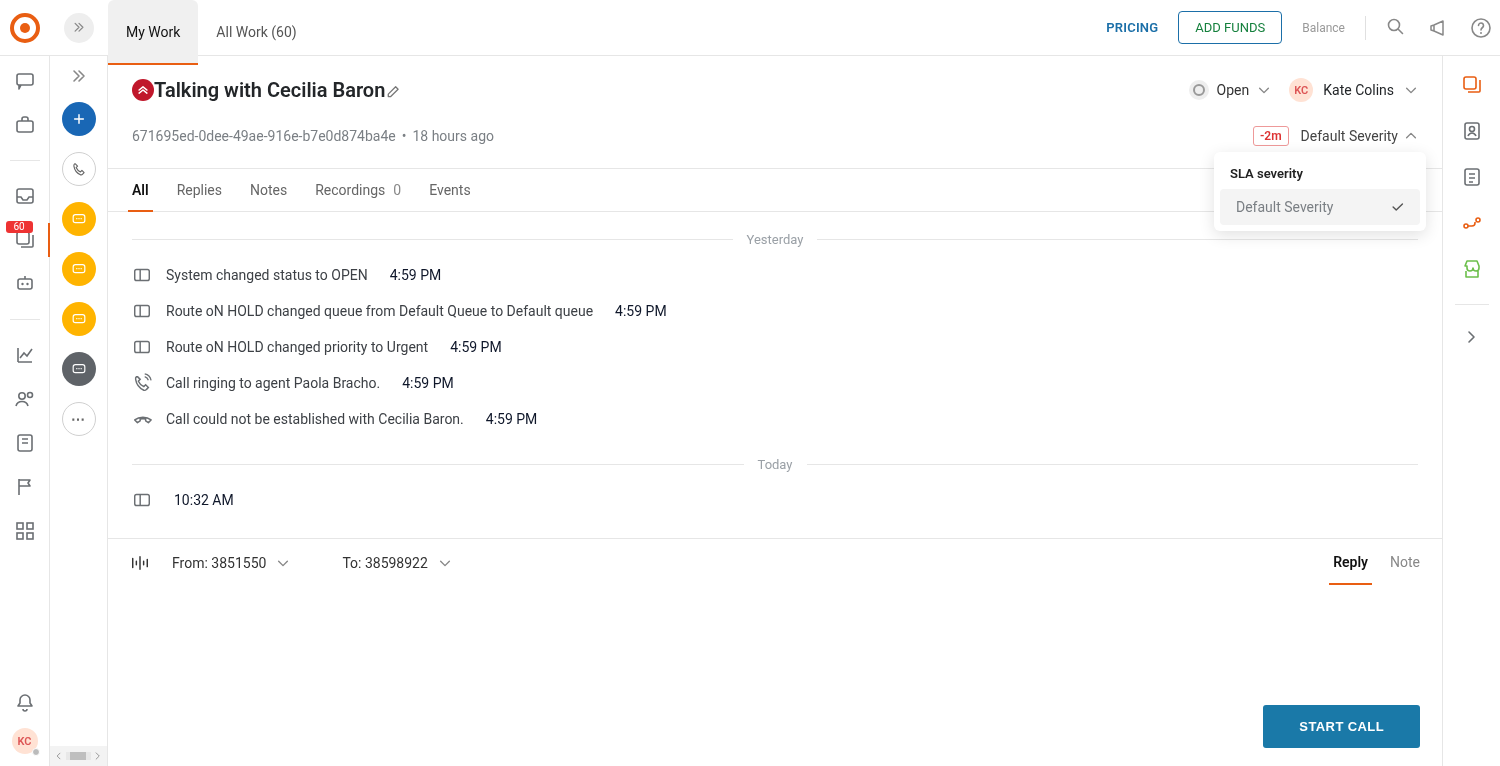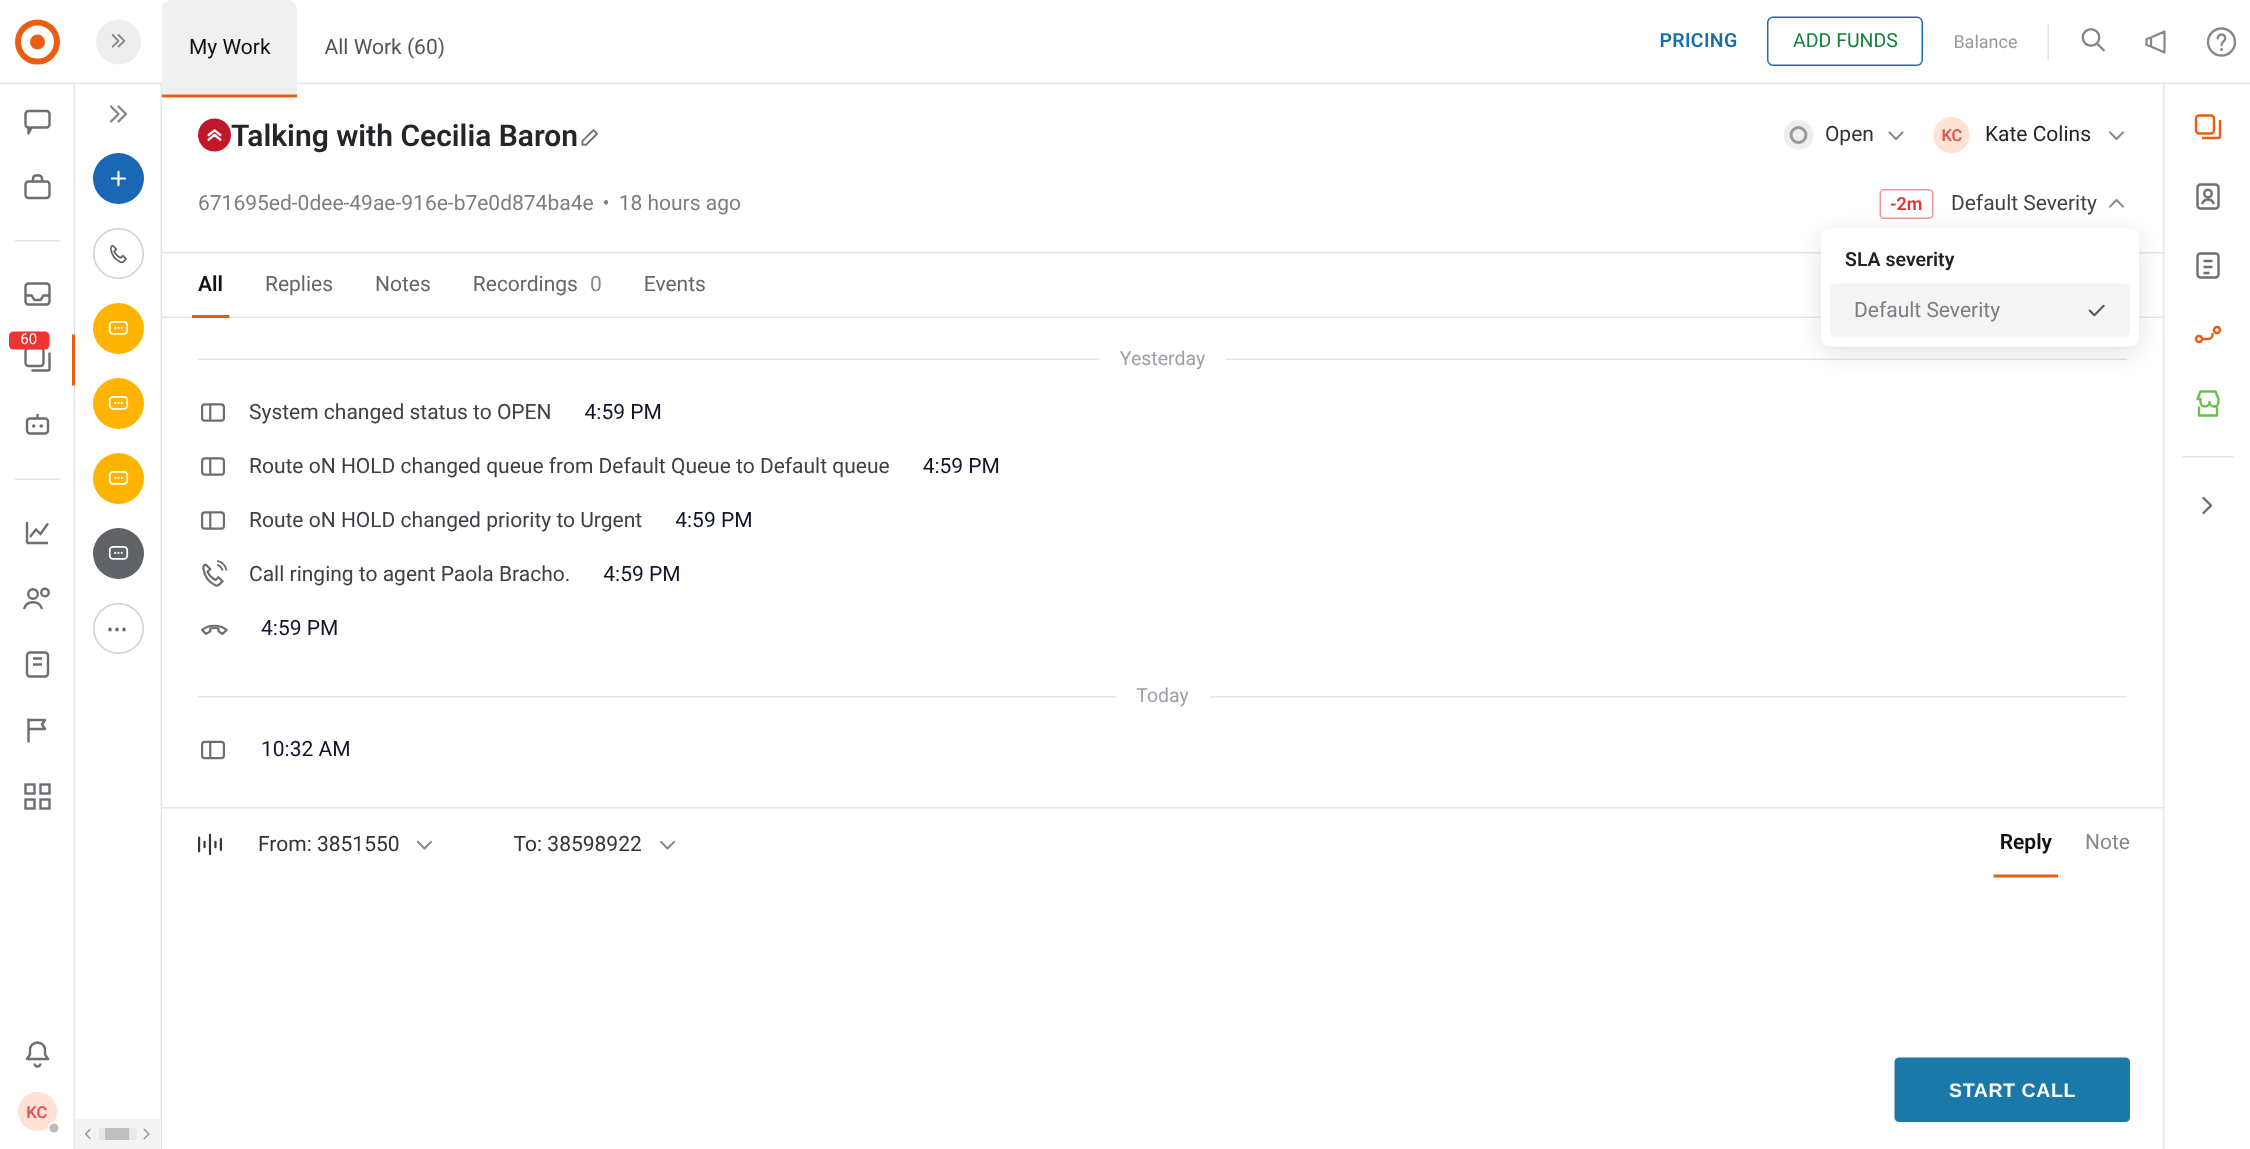--- a/index.html
+++ b/index.html
@@ -483,20 +483,21 @@
       <svg class="ev-icon" viewBox="0 0 22 22">
           <use href="#call-ring"></use>
         </svg>
       <span>Call ringing to agent Paola Bracho.</span>
       <span class="ev-time">4:59 PM</span>
     </div>
     <div class="ev-row">
       <svg class="ev-icon" viewBox="0 0 22 22">
           <use href="#call-end"></use>
         </svg>
+      <span>Call could not be established with Cecilia Baron.</span>
       <span class="ev-time">4:59 PM</span>
     </div>
 
     <div class="day-sep">
         <span>Today</span>
       </div>
 
     <div class="ev-row">
       <svg class="ev-icon" viewBox="0 0 22 22">
           <use href="#ticket-ic"></use>

